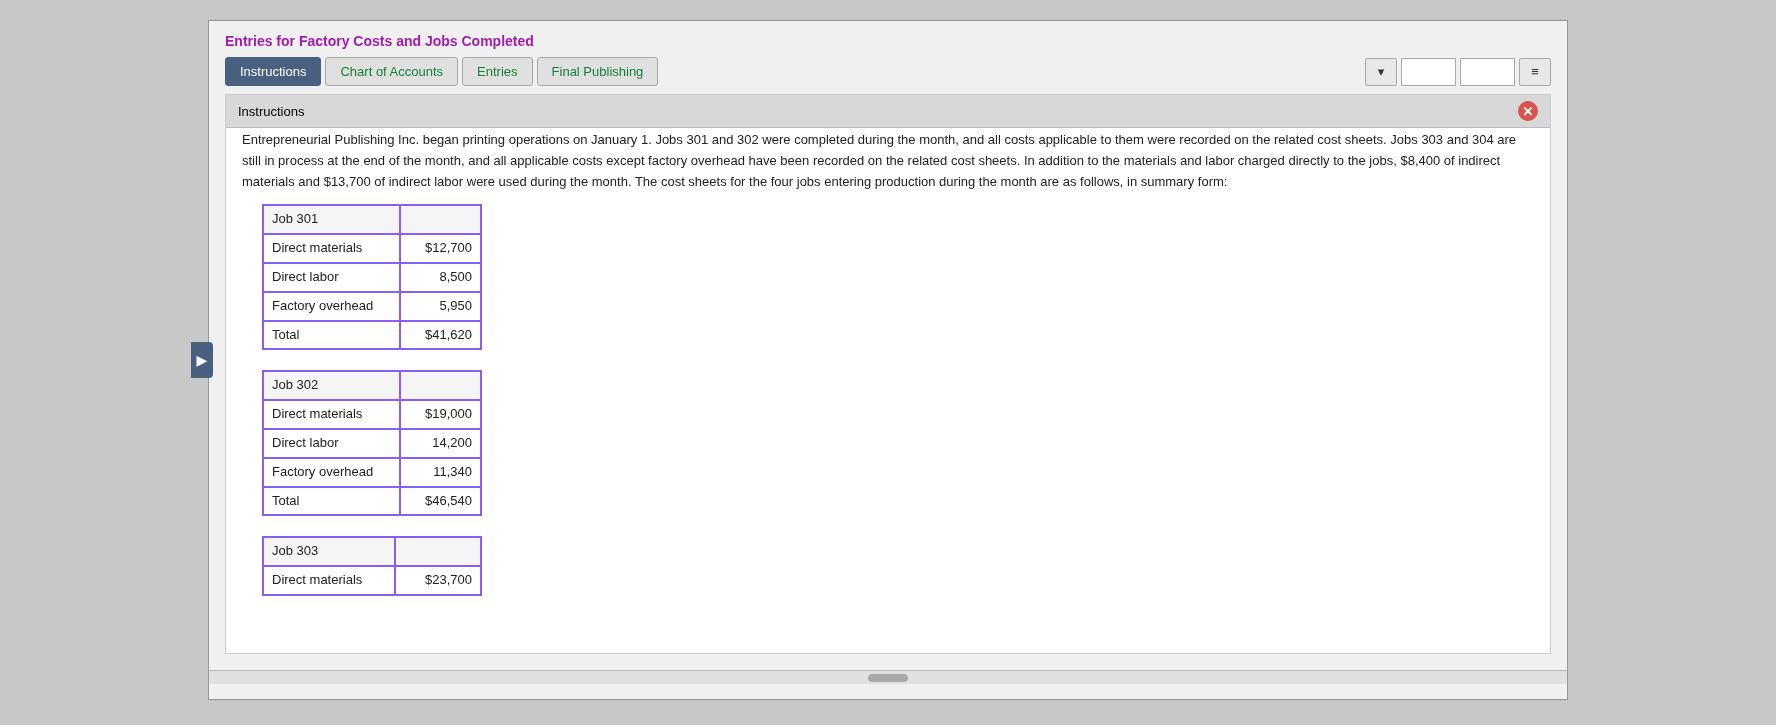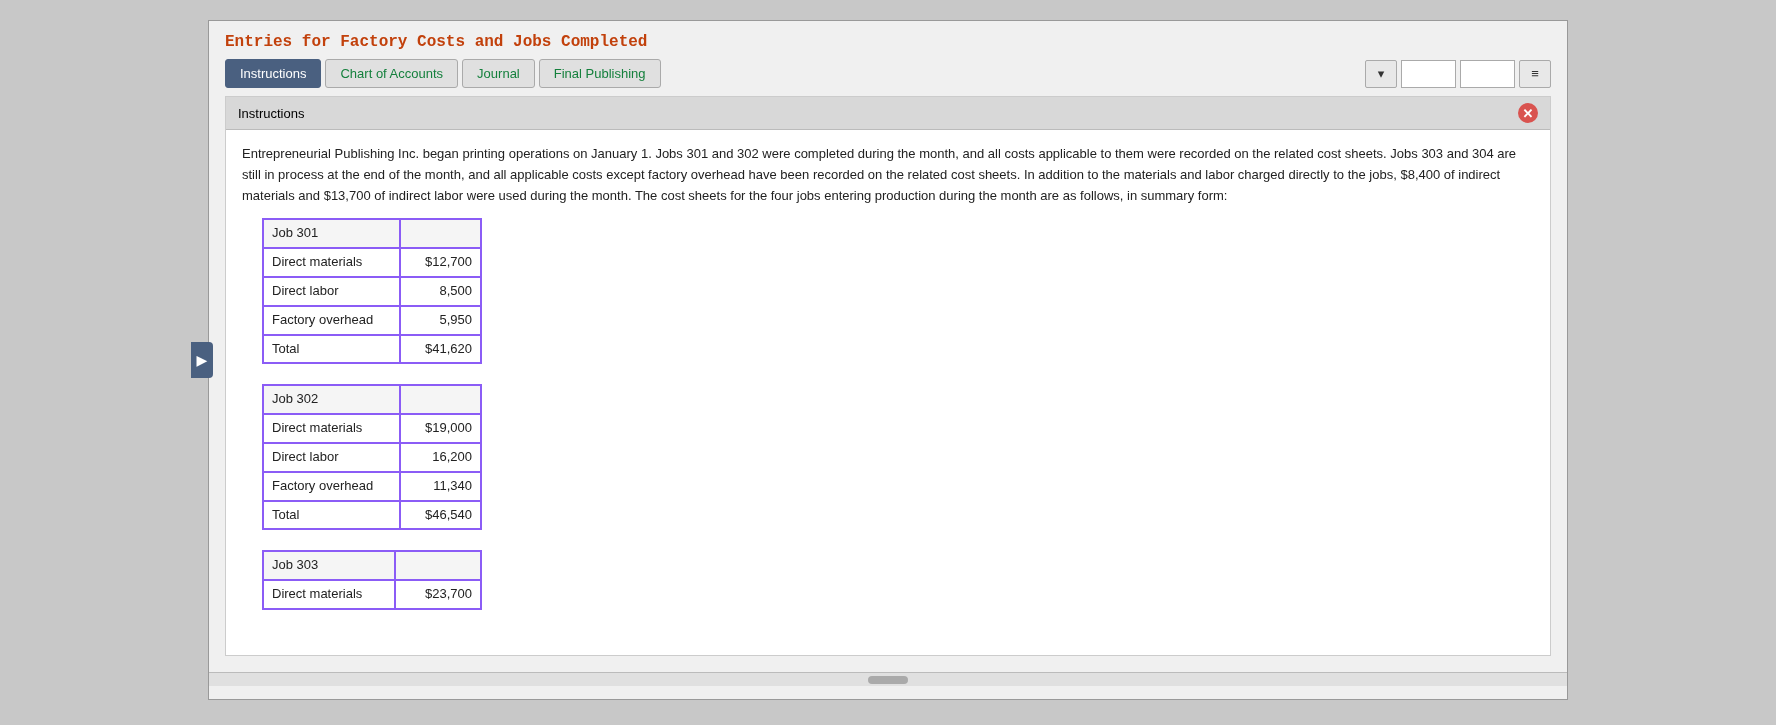--- a/index.html
+++ b/index.html
@@ -15,24 +15,23 @@
     }
     .outer-container {
       background: #f0f0f0;
       border: 1px solid #999;
       width: 1360px;
       min-height: 680px;
       position: relative;
     }
     .page-title {
       font-weight: bold;
-      font-size: 16px;
+      font-size: 14px;
       padding: 12px 16px 8px 16px;
-      color: #c2410c;
-      font-family: Liberation Mono, monospace;
+      color: #a21caf;
     }
     .tab-bar {
       display: flex;
       align-items: center;
       padding: 0 16px 8px 16px;
       gap: 4px;
     }
     .tab-btn {
       padding: 6px 14px;
       font-size: 13px;
@@ -99,21 +98,21 @@
       align-items: center;
       justify-content: center;
       color: #fff;
       font-size: 13px;
       font-weight: bold;
       cursor: pointer;
       border: none;
       line-height: 1;
     }
     .instructions-body {
-      padding: 14px 16px;
+      padding: 2px 16px;
       line-height: 1.6;
       font-size: 13px;
       color: #222;
     }
     .instructions-body p {
       margin-bottom: 12px;
     }
     .job-table {
       border-collapse: collapse;
       margin: 12px 0 20px 20px;
@@ -171,21 +170,21 @@
 
 <div style="position: relative;">
   <div class="outer-container">
     <div class="left-arrow">▶</div>
 
     <div class="page-title">Entries for Factory Costs and Jobs Completed</div>
 
     <div class="tab-bar">
       <button class="tab-btn active">Instructions</button>
       <button class="tab-btn">Chart of Accounts</button>
-      <button class="tab-btn">Journal</button>
+      <button class="tab-btn">Entries</button>
       <button class="tab-btn">Final Publishing</button>
 
       <div class="tab-right">
         <div class="icon-btn">
           <span>▾</span>
         </div>
         <input type="text" class="text-input" value="" style="">
         <input type="text" class="text-input" value="" style="">
         <div class="icon-btn">
           <span>≡</span>
@@ -232,21 +231,21 @@
             <tr class="job-header">
               <td>Job 302</td>
               <td class="value-cell"></td>
             </tr>
             <tr>
               <td>Direct materials</td>
               <td class="value-cell">$19,000</td>
             </tr>
             <tr>
               <td>Direct labor</td>
-              <td class="value-cell">16,200</td>
+              <td class="value-cell">14,200</td>
             </tr>
             <tr>
               <td>Factory overhead</td>
               <td class="value-cell">11,340</td>
             </tr>
             <tr class="total-row">
               <td>Total</td>
               <td class="value-cell">$46,540</td>
             </tr>
           </tbody>

